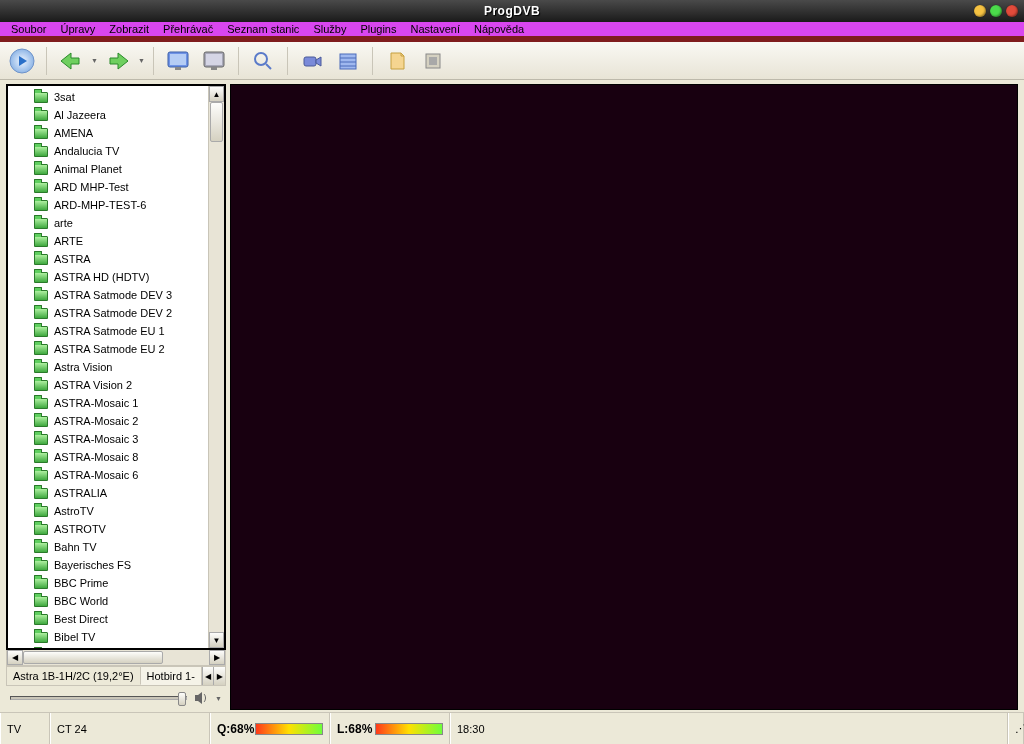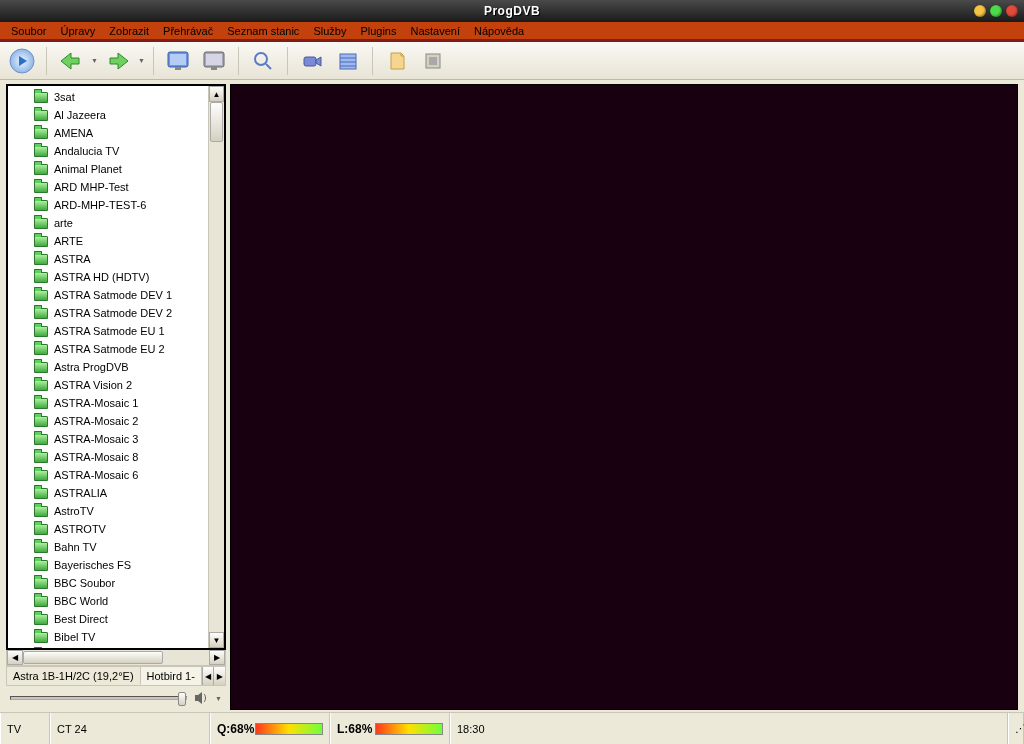--- a/index.html
+++ b/index.html
@@ -4,21 +4,21 @@
 <style>
 * { margin: 0; padding: 0; box-sizing: border-box; font-family: Tahoma, Arial, sans-serif; font-size: 11px; }
 body { background: #ece9d8; width: 1024px; height: 744px; overflow: hidden; display: flex; flex-direction: column; }
 
 .titlebar { height: 22px; background: linear-gradient(#4a4a4a,#1a1a1a); display: flex; align-items: center; padding: 8px 6px; position: relative; }
 .titlebar .title { color: #fff; font-weight: bold; position: absolute; left: 50%; transform: translateX(-50%); font-size: 12px; letter-spacing: .5px; text-shadow: 1px 1px 1px #000; }
 .win-btns { position: absolute; right: 6px; display: flex; gap: 4px; }
 .win-btn { width: 12px; height: 12px; border-radius: 50%; box-shadow: inset -1px -1px 2px rgba(0,0,0,.4), 0 0 1px rgba(0,0,0,.6); }
 .b-min{background:#f6c343}.b-max{background:#4bdb4b}.b-close{background:#e24b3b}
 
-.menubar { height: 20px; background: #c2410c; display: flex; align-items: center; padding: 0 4px; border-bottom: 3px solid #7f1d1d; }
+.menubar { height: 20px; background: #d946ef; display: flex; align-items: center; padding: 0 4px; border-bottom: 6px solid #7f1d1d; }
 .menubar span { padding: 2px 7px; cursor: default; }
 
 .toolbar { height: 38px; background: linear-gradient(#f9f8f3,#e8e4d6); display: flex; align-items: center; padding: 0 6px; gap: 4px; border-bottom: 1px solid #bdb9ab; }
 .tb-btn { width: 32px; height: 32px; display: flex; align-items: center; justify-content: center; border-radius: 3px; }
 .sep { width: 1px; height: 28px; background: #c9c5b8; margin: 0 4px; }
 
 .workspace { flex: 1; display: flex; min-height: 0; padding: 4px 6px 2px 6px; gap: 4px; }
 
 .sidebar { width: 220px; display: flex; flex-direction: column; }
 .tree-outer { flex: 1; border: 2px solid #000; background: #fff; display: flex; min-height: 0; }
@@ -201,37 +201,37 @@
             <li>
               <span class="folder-i"></span>
               <span>ASTRA</span>
             </li>
             <li>
               <span class="folder-i"></span>
               <span>ASTRA HD (HDTV)</span>
             </li>
             <li>
               <span class="folder-i"></span>
-              <span>ASTRA Satmode DEV 1</span>
+              <span>ASTRA Satmode DEV 3</span>
             </li>
             <li>
               <span class="folder-i"></span>
               <span>ASTRA Satmode DEV 2</span>
             </li>
             <li>
               <span class="folder-i"></span>
               <span>ASTRA Satmode EU 1</span>
             </li>
             <li>
               <span class="folder-i"></span>
               <span>ASTRA Satmode EU 2</span>
             </li>
             <li>
               <span class="folder-i"></span>
-              <span>Astra ProgDVB</span>
+              <span>Astra Vision</span>
             </li>
             <li>
               <span class="folder-i"></span>
               <span>ASTRA Vision 2</span>
             </li>
             <li>
               <span class="folder-i"></span>
               <span>ASTRA-Mosaic 1</span>
             </li>
             <li>
@@ -265,21 +265,21 @@
             <li>
               <span class="folder-i"></span>
               <span>Bahn TV</span>
             </li>
             <li>
               <span class="folder-i"></span>
               <span>Bayerisches FS</span>
             </li>
             <li>
               <span class="folder-i"></span>
-              <span>BBC Soubor</span>
+              <span>BBC Prime</span>
             </li>
             <li>
               <span class="folder-i"></span>
               <span>BBC World</span>
             </li>
             <li>
               <span class="folder-i"></span>
               <span>Best Direct</span>
             </li>
             <li>

